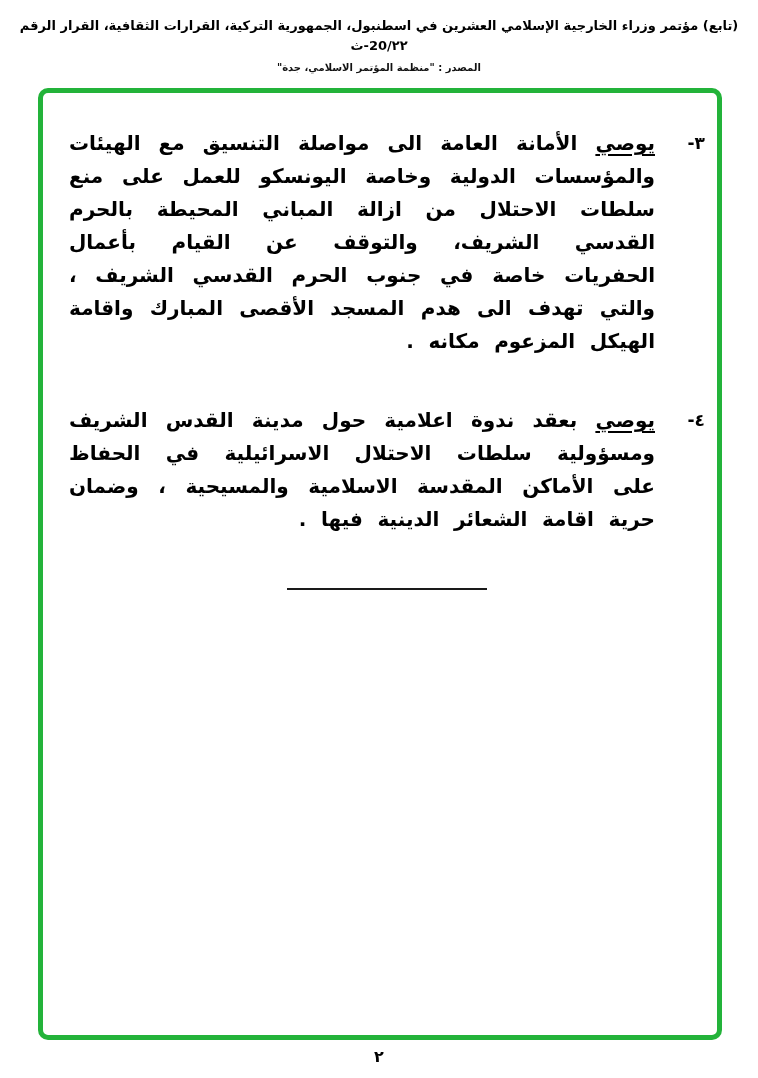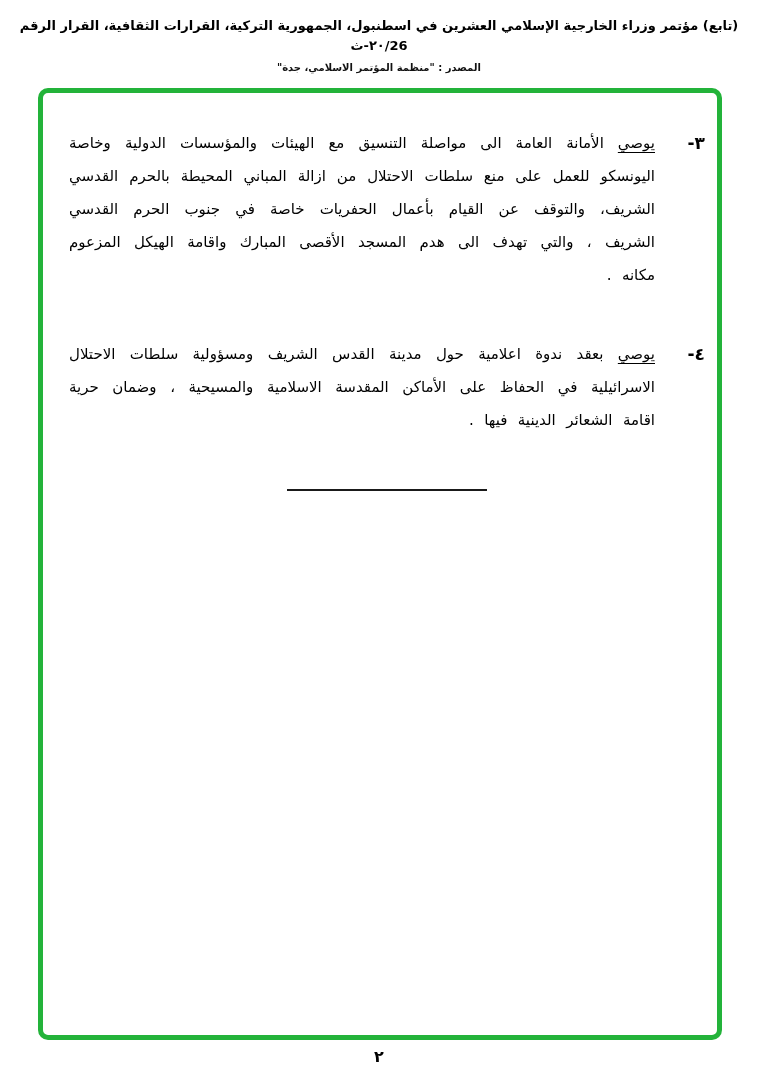--- a/index.html
+++ b/index.html
@@ -60,22 +60,22 @@
   .num {
     flex: 0 0 36px;
     font-size: 17px;
     font-weight: bold;
     line-height: 33px;
     text-align: right;
     white-space: nowrap;
   }
   .txt {
     flex: 1 1 auto;
-    font-size: 15px;
-    font-weight: normal;
+    font-size: 20px;
+    font-weight: bold;
     line-height: 33px;
     text-align: justify;
     text-align-last: right;
     word-spacing: 0.38em;
   }
   .lead {
     text-decoration: underline;
     text-underline-offset: 4px;
   }
   .divider {
@@ -93,21 +93,21 @@
     font-weight: bold;
     color: #000000;
   }
 </style>
 </head>
 <body>
 
 <div class="page">
 
   <div class="header">
-    <div class="h1">(تابع) مؤتمر وزراء الخارجية الإسلامي العشرين في اسطنبول، الجمهورية التركية، القرارات الثقافية، القرار الرقم ٢٠/26-ث</div>
+    <div class="h1">(تابع) مؤتمر وزراء الخارجية الإسلامي العشرين في اسطنبول، الجمهورية التركية، القرارات الثقافية، القرار الرقم 20/٢٢-ث</div>
     <div class="h2">المصدر : "منظمة المؤتمر الاسلامي، جدة"</div>
   </div>
 
   <div class="green-box">
     <div class="content">
 
       <div class="item">
         <div class="num">٣-</div>
         <div class="txt"><span class="lead">يوصي</span><span> الأمانة العامة الى مواصلة التنسيق مع الهيئات والمؤسسات الدولية وخاصة اليونسكو للعمل على منع سلطات الاحتلال من ازالة المباني المحيطة بالحرم القدسي الشريف، والتوقف عن القيام بأعمال الحفريات خاصة في جنوب الحرم القدسي الشريف ، والتي تهدف الى هدم المسجد الأقصى المبارك واقامة الهيكل المزعوم مكانه .</span></div>
       </div>

